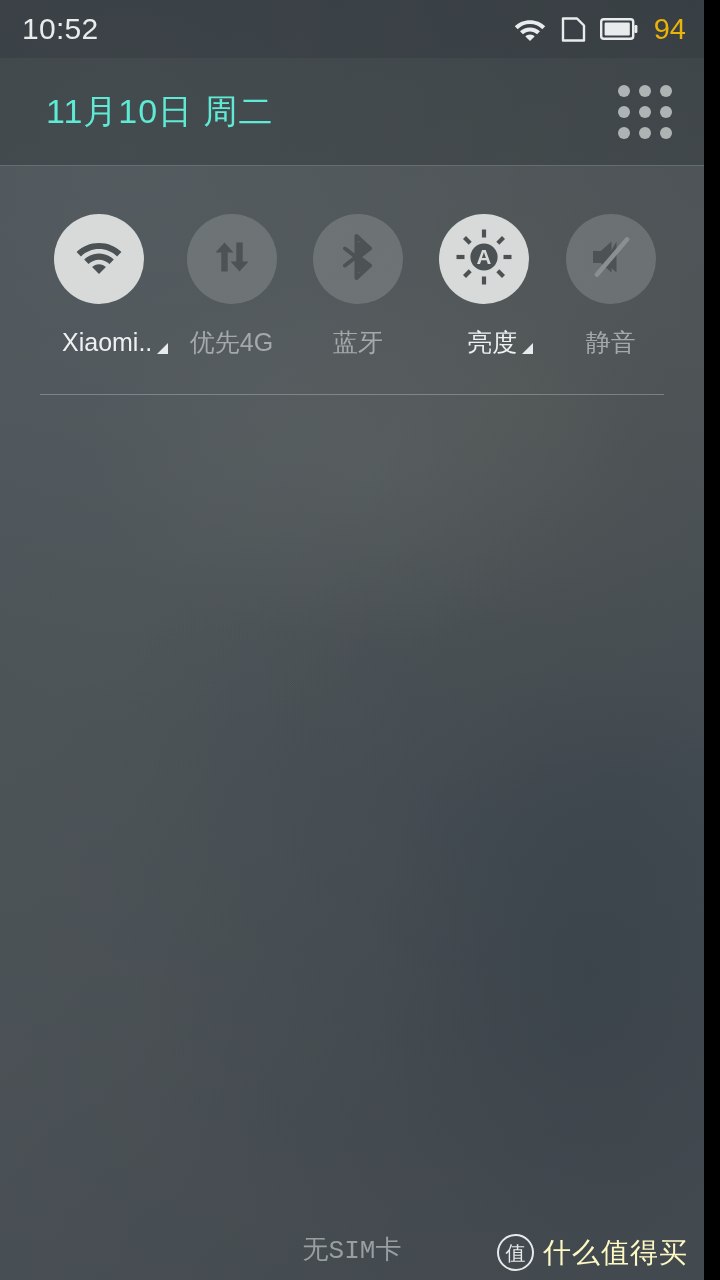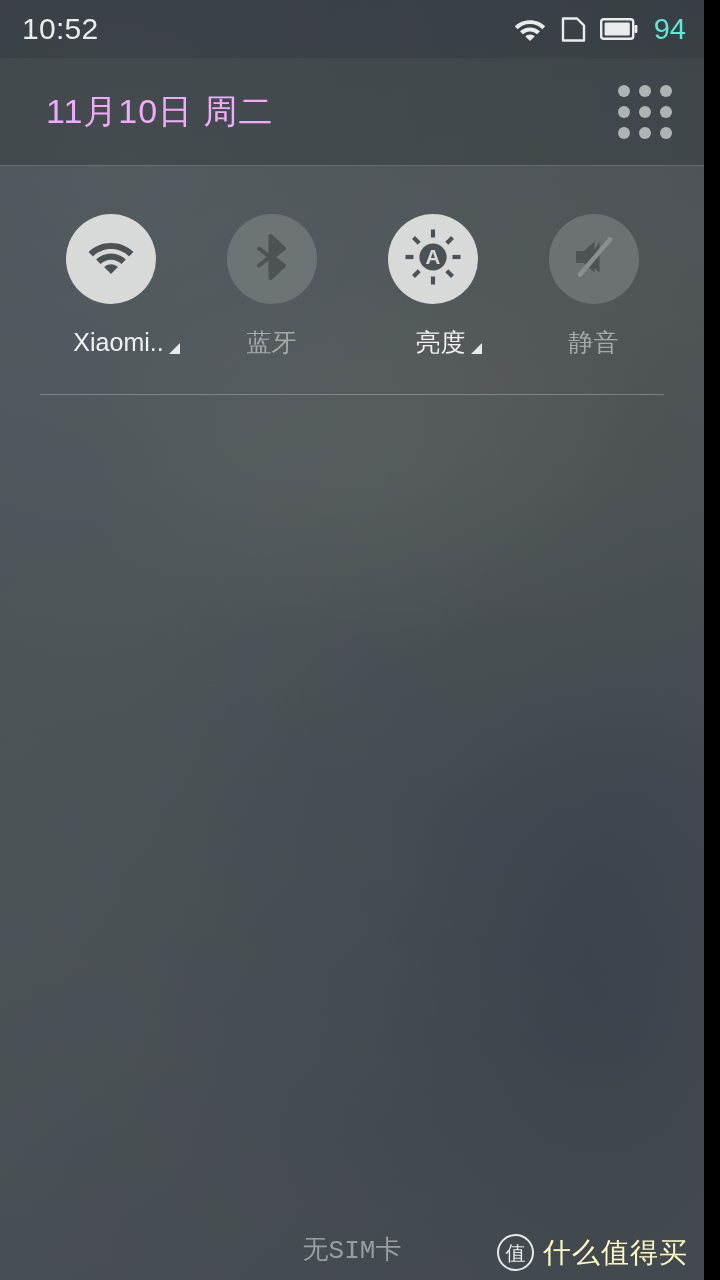--- a/index.html
+++ b/index.html
@@ -57,40 +57,40 @@
     line-height: 1;
   }
   .status-spacer { flex: 1; }
   .status-icons {
     display: flex;
     align-items: center;
     gap: 13px;
   }
   .status-icons svg { display: block; }
   .battery-pct {
-    color: #5eead4;
+    color: #eab308;
     font-size: 29px;
     line-height: 1;
     margin-left: 3px;
   }
 
   
   .date-header {
     position: absolute;
     top: 58px; left: 0; right: 0;
     height: 108px;
     display: flex;
     align-items: center;
     padding: 0 24px 0 46px;
     box-sizing: border-box;
     background: rgba(47,54,58,0.42);
     border-bottom: 1px solid rgba(186,196,196,0.30);
   }
   .date-text {
-    color: #f0abfc;
+    color: #5eead4;
     font-size: 34px;
     letter-spacing: 1px;
     font-weight: 400;
   }
   .header-spacer { flex: 1; }
   .grid-icon {
     display: grid;
     grid-template-columns: repeat(3, 12px);
     grid-template-rows: repeat(3, 12px);
     gap: 9px;
@@ -269,20 +269,33 @@
             <path d="M25 27.2c2.7 0 5.1 1.1 6.9 2.9L25 37.0l-6.9-6.9c1.8-1.8 4.2-2.9 6.9-2.9z" fill="#4c5154"></path>
           </svg>
         </span>
       </div>
       <div class="toggle-label-row">
         <span class="toggle-label">Xiaomi..</span>
         <span class="expand-tri"></span>
       </div>
     </div>
 
+    <div class="toggle">
+      <div class="toggle-circle">
+        <span class="toggle-icon">
+          <svg width="46" height="46" viewBox="0 0 46 46">
+            <path d="M15.5 8.5L6.5 18.5h5.8v19.0h6.4V18.5h5.8z" fill="#4d5255"></path>
+            <path d="M30.5 37.5l9.0-10.0h-5.8V8.5h-6.4v19.0h-5.8z" fill="#4d5255"></path>
+          </svg>
+        </span>
+      </div>
+      <div class="toggle-label-row">
+        <span class="toggle-label">优先4G</span>
+      </div>
+    </div>
 
     <div class="toggle">
       <div class="toggle-circle">
         <span class="toggle-icon">
           <svg width="42" height="48" viewBox="0 0 42 48">
             <path d="M19.5 3.0L33.0 15.5 22.0 24.0 33.0 32.5 19.5 45.0z M22.5 11.0v8.0l5.0-3.9z M22.5 28.8v8.2l5.0-4.2z" fill="none" stroke="#4d5255" stroke-width="4.0" stroke-linejoin="round" stroke-linecap="round"></path>
             <path d="M8.0 15.5L30.0 32.5 M8.0 32.5L30.0 15.5" stroke="#4d5255" stroke-width="4.0" stroke-linecap="round" fill="none"></path>
           </svg>
         </span>
       </div>

